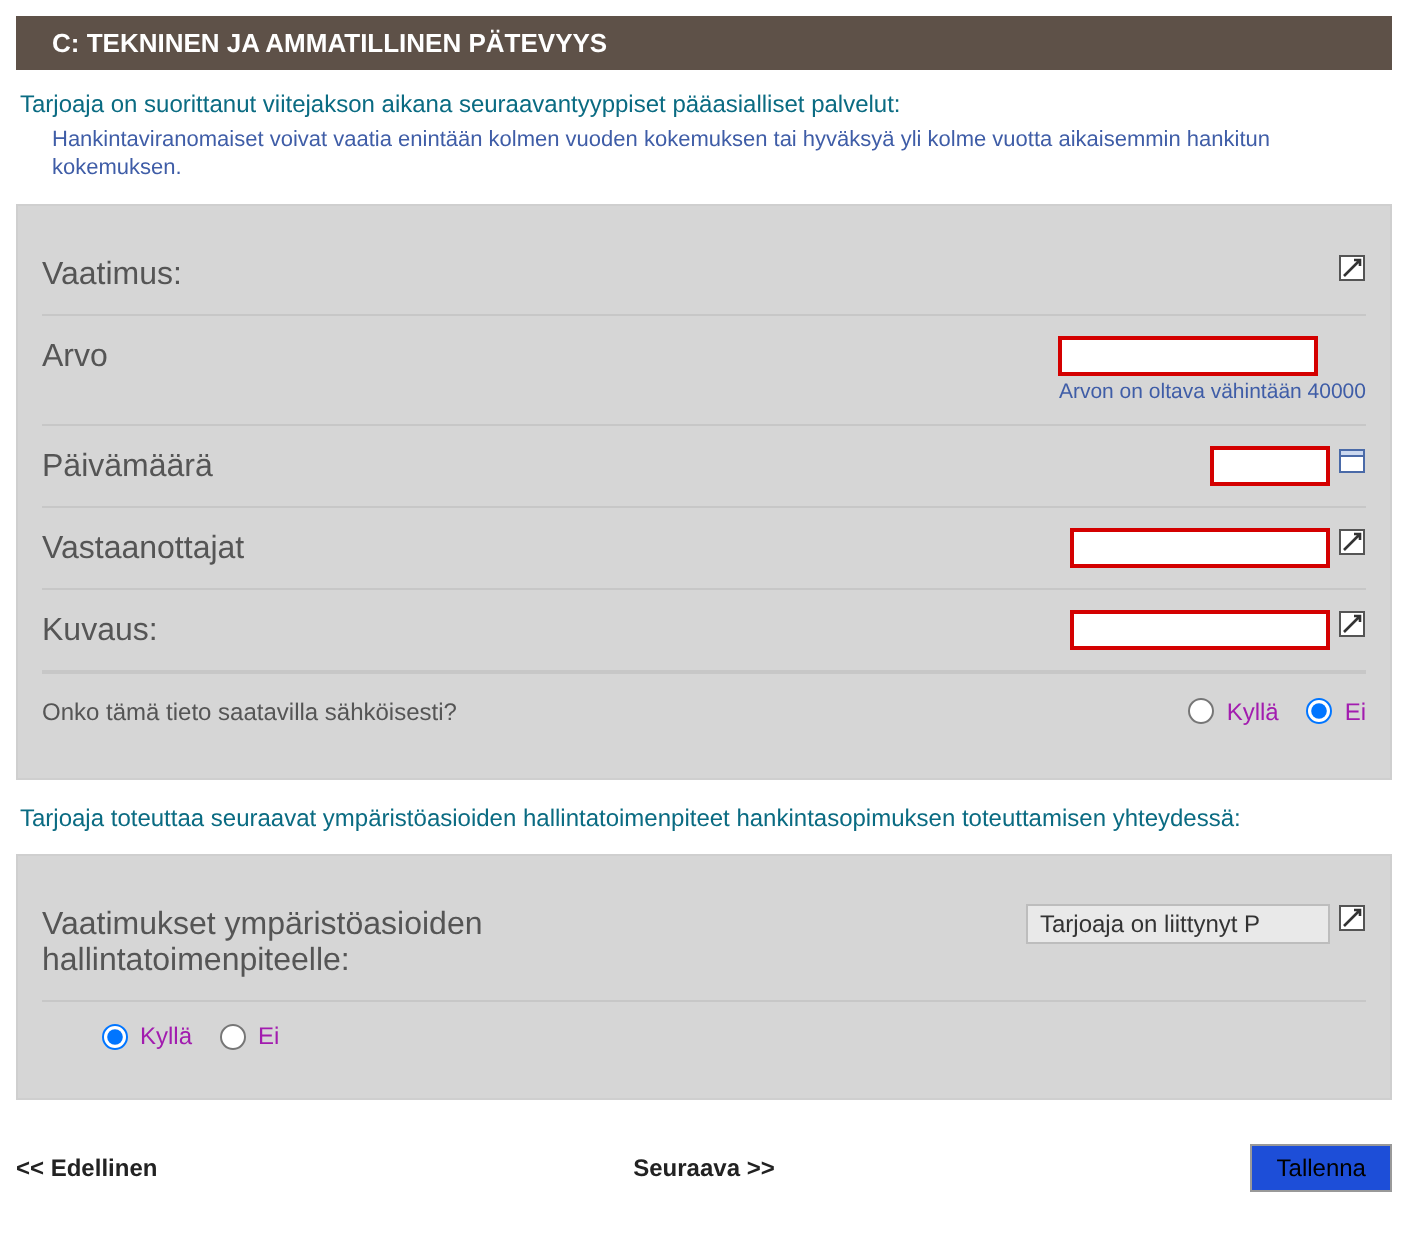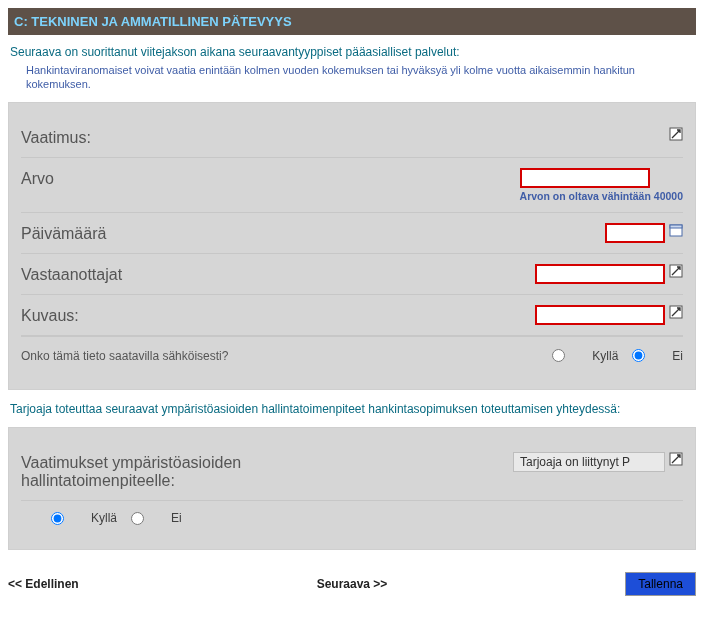--- a/index.html
+++ b/index.html
@@ -6,22 +6,22 @@
   body {
     margin: 0;
     font-family: Arial, Helvetica, sans-serif;
     font-size: 12px;
     background: #fff;
     color: #333;
     padding: 8px;
   }
   .section-header {
     background: #5e5148;
-    color: #7dd3fc;
-    padding: 6px 6px;
+    color: #ffffff;
+    padding: 6px 18px;
     font-weight: bold;
     font-size: 13px;
   }
   .intro {
     margin: 10px 2px 4px 2px;
     color: #0a6b82;
     font-size: 12px;
   }
   .subintro {
     margin: 0 2px 10px 18px;
@@ -77,41 +77,40 @@
     height: 20px;
     padding: 1px 3px;
     font-size: 12px;
   }
   .input-w130 { width: 130px; }
   .input-w60 { width: 60px; }
   .hint {
     color: #3f5da7;
     font-size: 10.5px;
     margin-top: 2px;
-    font-weight: bold;
   }
   .icon {
     display: inline-block;
     width: 14px;
     height: 14px;
     margin-left: 4px;
     vertical-align: middle;
   }
   .field-right {
     display: flex;
     align-items: flex-start;
   }
   .radio-wrap {
     display: flex;
     align-items: center;
     gap: 4px;
     margin-left: 20px;
   }
   .radio-wrap input[type=radio] { margin: 0 2px 0 10px; }
-  .radio-label { color: #404040; margin-left: 21px; }
+  .radio-label { color: #a21caf; }
   .section2-title {
     color: #0a6b82;
     font-size: 12px;
     margin: 10px 2px;
     line-height: 1.3;
   }
   .footer {
     display: flex;
     justify-content: space-between;
     align-items: center;
@@ -143,21 +142,21 @@
   }
   svg { display: block; }
 </style>
 </head>
 <body>
 
 <div class="section-header">
   <span>C: TEKNINEN JA AMMATILLINEN PÄTEVYYS</span>
 </div>
 
-<div class="intro">Seuraava on suorittanut viitejakson aikana seuraavantyyppiset pääasialliset palvelut:</div>
+<div class="intro">Tarjoaja on suorittanut viitejakson aikana seuraavantyyppiset pääasialliset palvelut:</div>
 <div class="subintro">Hankintaviranomaiset voivat vaatia enintään kolmen vuoden kokemuksen tai hyväksyä yli kolme vuotta aikaisemmin hankitun kokemuksen.</div>
 
 <div class="panel">
 
   <div class="row">
     <div class="row-label">Vaatimus:</div>
     <div class="row-field">
       <div class="field-right">
         <span class="icon">
           <svg viewBox="0 0 14 14">

